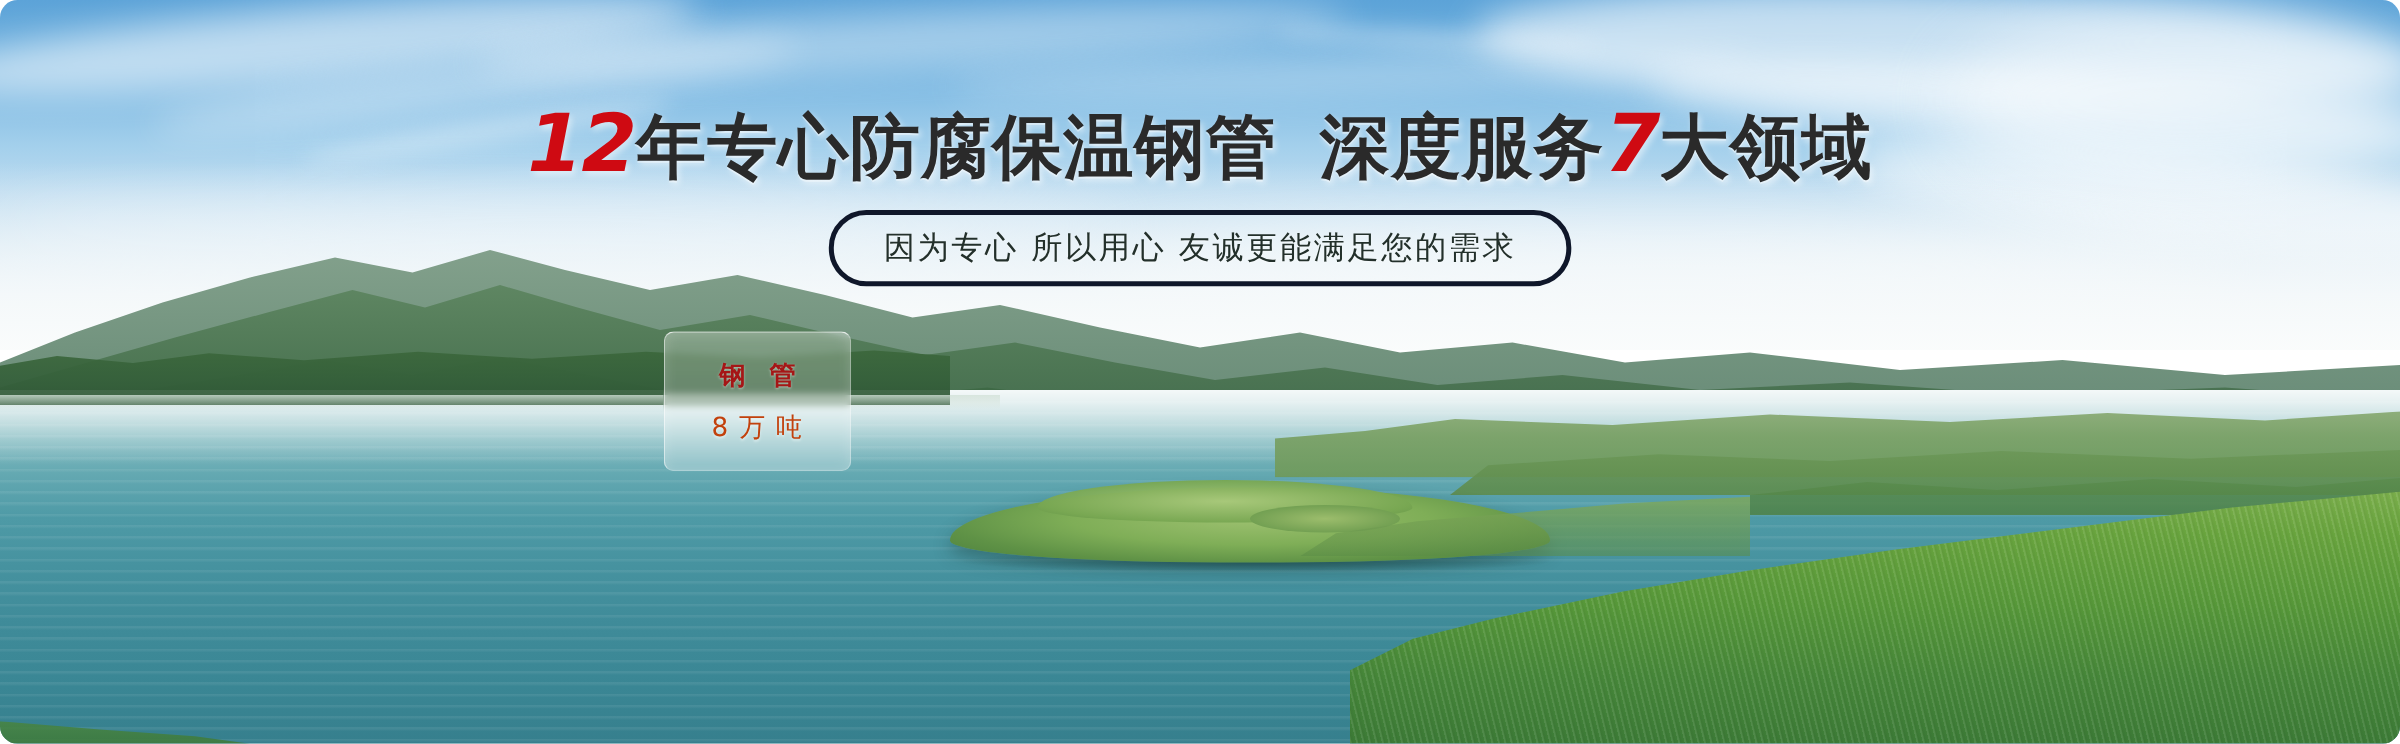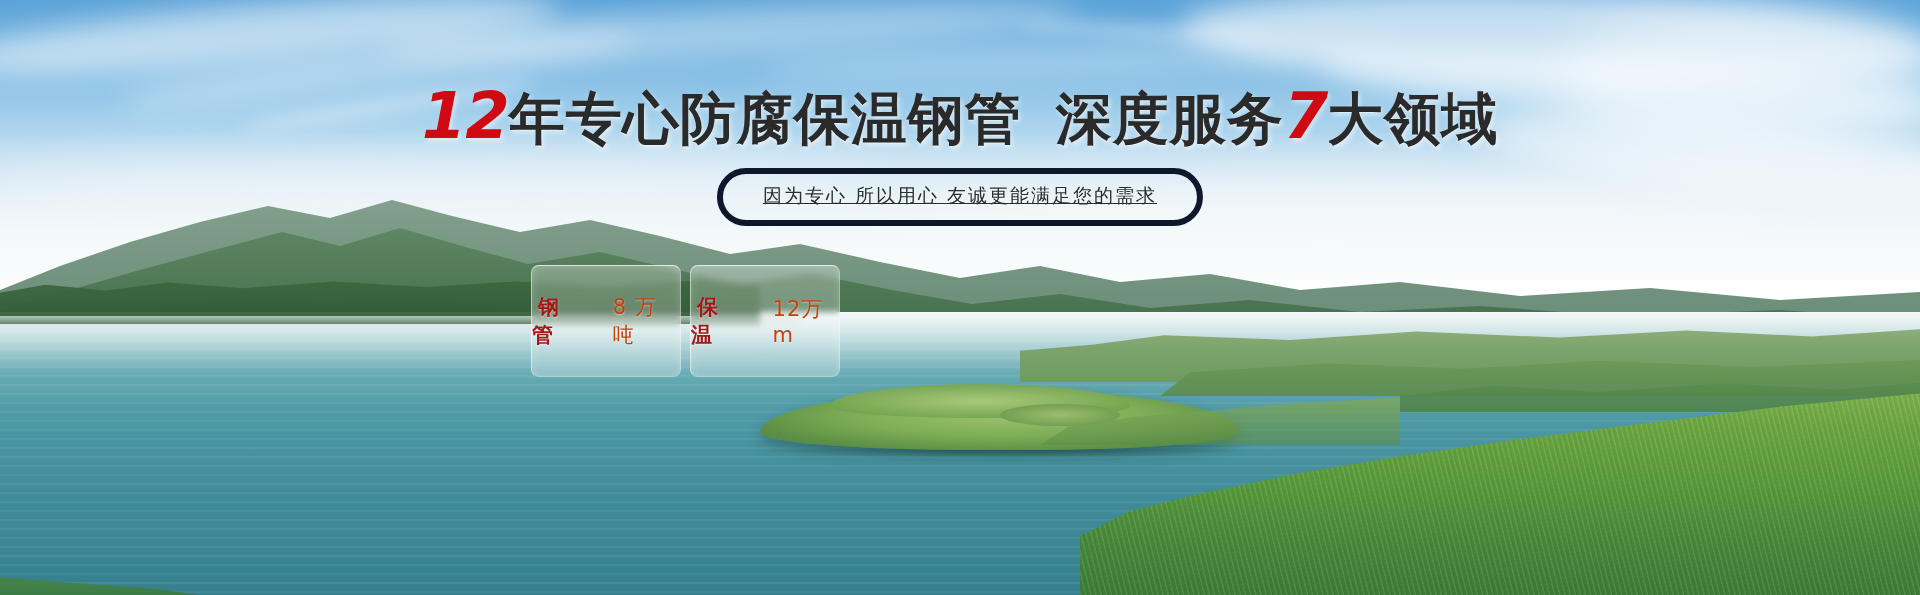--- a/index.html
+++ b/index.html
@@ -4,20 +4,21 @@
 <title>Banner</title>
 <style>
   html,body{margin:0;padding:0;background:#fff;}
   body{font-family:"DejaVu Sans","Liberation Sans",sans-serif;}
 
   .banner{
     position:relative;
     width:1920px;height:595px;
     overflow:hidden;
     user-select:none;
+    border-radius:14px;
   }
 
   
   .sky{
     position:absolute;inset:0 0 53% 0;
     background:
       linear-gradient(180deg,
         #5ca3d8 0%,
         #6fb0de 14%,
         #87bfe5 28%,
@@ -186,48 +187,47 @@
     letter-spacing:-1px;
     text-shadow:2px 3px 5px rgba(255,255,255,.5);
   }
   .headline .gap{display:inline-block;width:34px;}
 
   
   .pill{
     position:absolute;left:50%;transform:translateX(-50%);
     top:168px;
     padding:9px 40px 11px;
-    border:6px solid #0f172a;
+    border:4px solid #0f172a;
     border-radius:30px;
-    font-size:19px;
+    font-size:25px;
     font-weight:500;
     letter-spacing:2px;
     color:#23302b;
     white-space:nowrap;
     background:transparent;
     text-shadow:0 1px 2px rgba(255,255,255,.6);
-    text-decoration:underline;
   }
 
   
   .cards{
     position:absolute;left:531px;top:265px;
     display:flex;
     gap:9px;
   }
   .card{
     width:148px;height:110px;
     border-radius:8px;
     background:rgba(255,255,255,.26);
     border-top:1px solid rgba(255,255,255,.75);
     border-left:1px solid rgba(255,255,255,.55);
     border-right:1px solid rgba(255,255,255,.35);
     border-bottom:1px solid rgba(255,255,255,.25);
     backdrop-filter:blur(3px);
-    display:flex;flex-direction:row;
+    display:flex;flex-direction:column;
     align-items:center;justify-content:center;
     gap:14px;
     box-shadow:0 2px 10px rgba(255,255,255,.18) inset;
   }
   .card .c-title{
     font-size:21px;
     font-weight:700;
     letter-spacing:6px;
     text-indent:6px;
     color:#a51616;
@@ -316,20 +316,16 @@
   <div class="pill">因为专心 所以用心  友诚更能满足您的需求</div>
 
   <div class="cards">
 
     <div class="card">
       <div class="c-title">钢 管</div>
       <div class="c-value"><span>8 万 吨</span><sup></sup></div>
     </div>
 
 
-    <div class="card">
-      <div class="c-title">保 温</div>
-      <div class="c-value"><span>12万m</span><sup></sup></div>
-    </div>
 
   </div>
 
 </div>
 
 </body></html>

